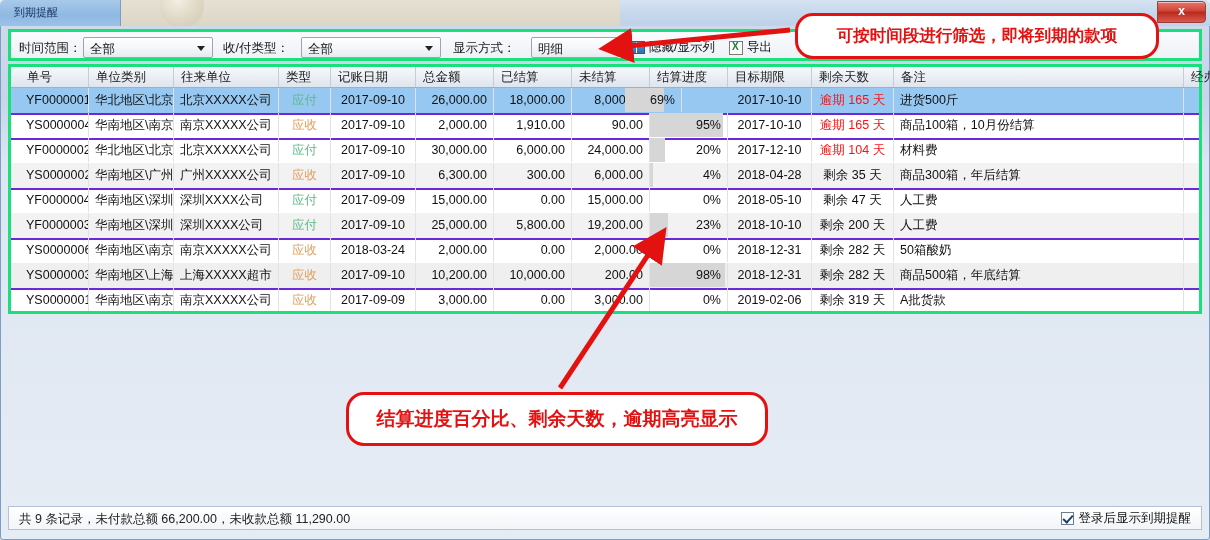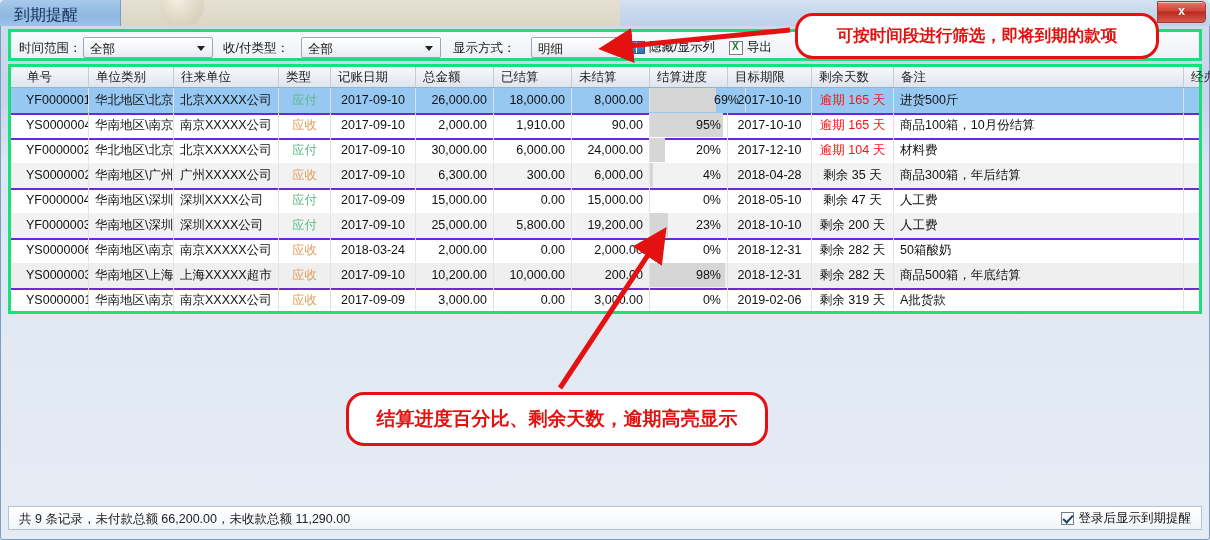--- a/index.html
+++ b/index.html
@@ -29,21 +29,21 @@
     overflow:hidden;
   }
   .tab-title{
     position:absolute;left:0;top:0;width:120px;height:26px;
     background:linear-gradient(180deg,#a8c9ea 0%,#8fb8e2 60%,#9cc2e8 100%);
     border-right:1px solid #7c9ec4;
     border-radius:4px 0 0 0;
   }
   .title-text{
     position:absolute;left:14px;top:5px;
-    font-size:16px;color:#14305c;
+    font-size:11px;color:#14305c;
     white-space:nowrap;
   }
   .orb{
     position:absolute;left:160px;top:-16px;width:44px;height:44px;
     border-radius:50%;
     background:radial-gradient(circle at 40% 35%,#f6f2e6 0%,#ded6c2 55%,#cfc6b0 100%);
     opacity:.85;
   }
   .orb-bg{
     position:absolute;left:120px;top:0px;width:500px;height:26px;
@@ -255,21 +255,21 @@
     <div class="gbody" id="gbody">
         <div class="row sel" style="top: 0px;">
           <div class="cell " style="left: 9px; width: 69px;">YF0000001</div>
           <div class="cell " style="left: 78px; width: 85px;">华北地区\北京</div>
           <div class="cell " style="left: 163px; width: 105px;">北京XXXXX公司</div>
           <div class="cell ctr t-pay" style="left: 268px; width: 52px;">应付</div>
           <div class="cell ctr" style="left: 320px; width: 85px;">2017-09-10</div>
           <div class="cell num" style="left: 405px; width: 78px;">26,000.00</div>
           <div class="cell num" style="left: 483px; width: 78px;">18,000.00</div>
           <div class="cell num" style="left: 561px; width: 78px;">8,000.00</div>
-          <div class="pcell" style="left: 639px; width: 96px; padding-left: 48px;">
+          <div class="pcell" style="left: 614px; width: 57px; padding-left: 48px;">
             <div class="pfill" style="width: 69%;"></div>
             <div class="ptxt">69%</div>
           </div>
           <div class="cell ctr" style="left: 717px; width: 84px;">2017-10-10</div>
           <div class="cell ctr overdue" style="left: 801px; width: 82px;">逾期 165 天</div>
           <div class="cell " style="left: 883px; width: 290px;">进货500斤</div>
           <div class="cell ctr" style="left: 1173px; width: 55px;">无</div>
         </div>
         <div class="row" style="top: 25px;">
           <div class="cell " style="left: 9px; width: 69px;">YS0000004</div>

